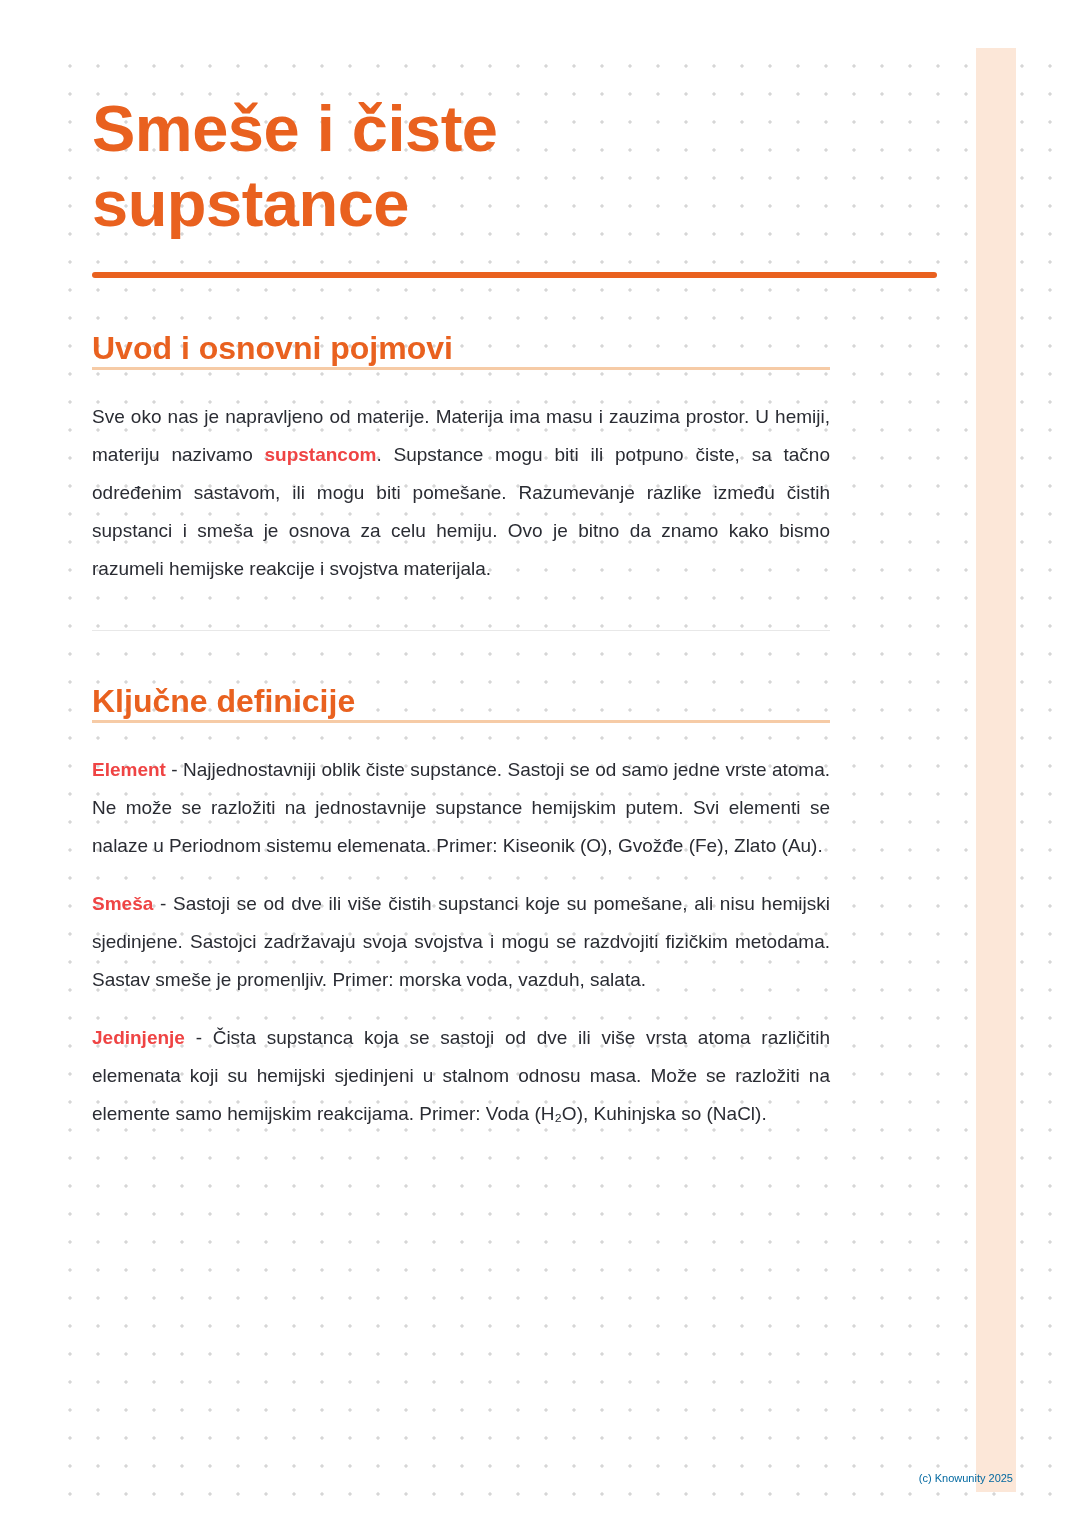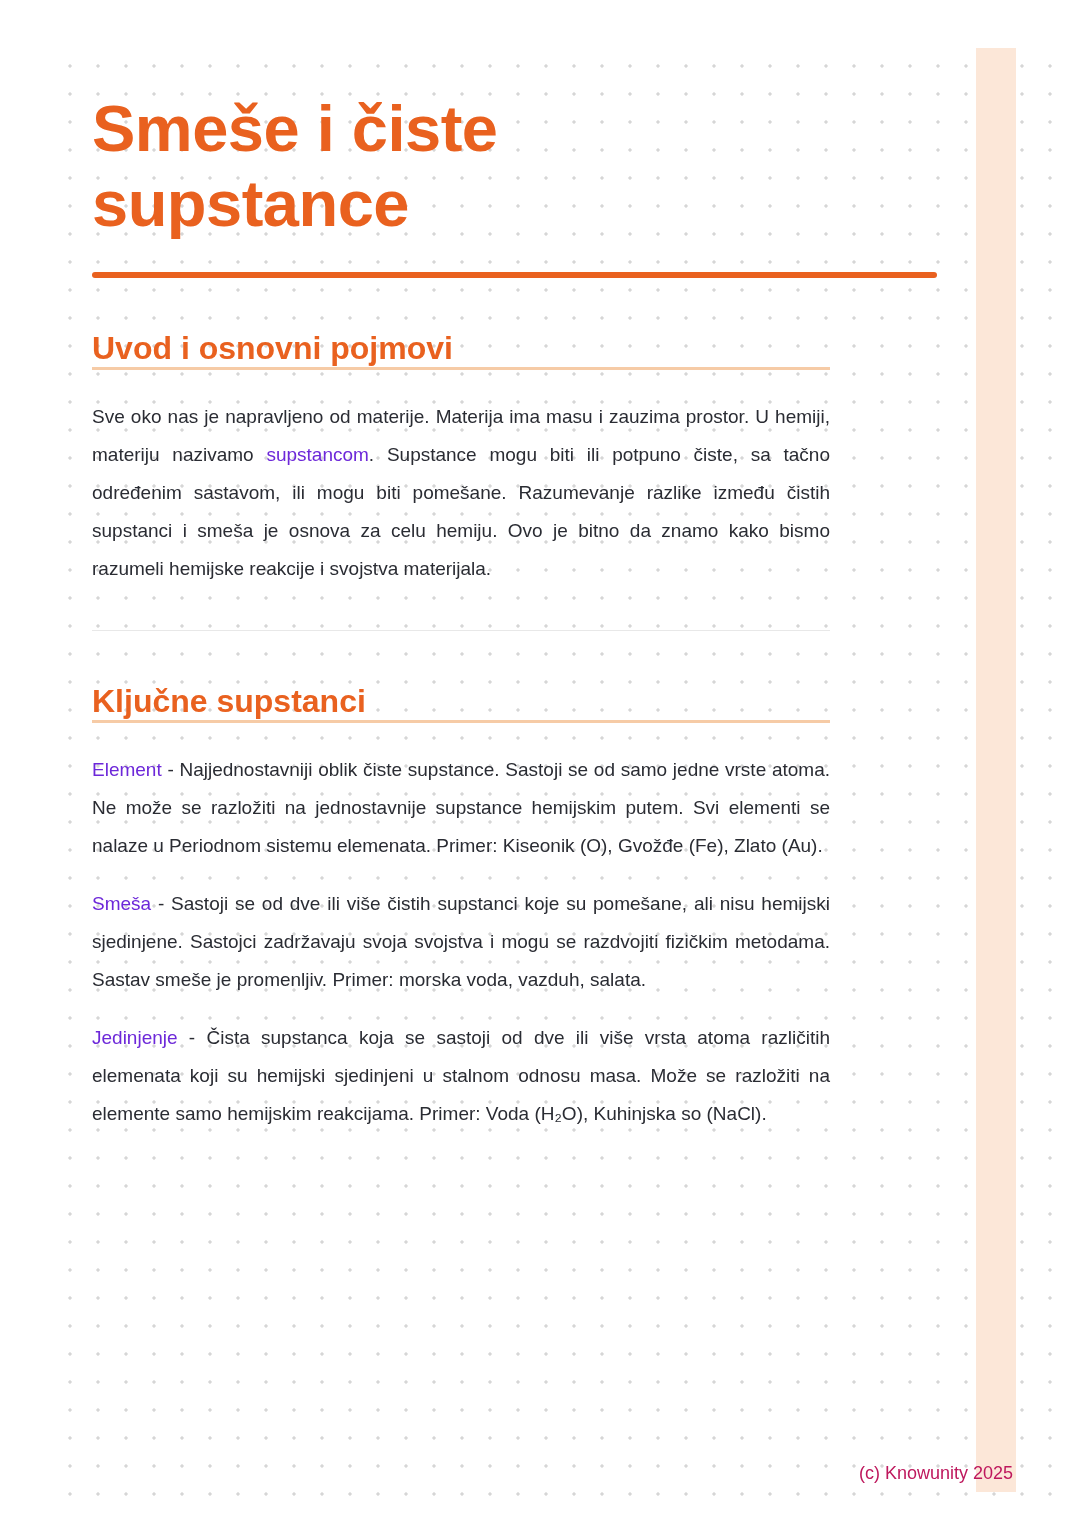--- a/index.html
+++ b/index.html
@@ -64,33 +64,33 @@
     margin-bottom: 28px;
   }
 
   p.body {
     font-size: 19px;
     line-height: 38px;
     color: #2a2c33;
     text-align: justify;
     margin-bottom: 20px;
   }
-  p.body strong { font-weight: 400; color: #6d28d9; }
+  p.body strong { font-weight: 700; color: #ef4444; }
 
   hr.section-divider {
     border: none;
     border-top: 1px solid #e8e8e8;
     margin: 42px 0 52px 0;
   }
 
   .footer {
     position: absolute;
     right: 67px; bottom: 44px;
-    font-size: 18px;
-    color: #be185d;
+    font-size: 11px;
+    color: #0369a1;
     z-index: 3;
   }
 </style>
 </head>
 <body>
 
 <div class="page">
 
   <div class="dots"></div>
   <div class="side-strip"></div>
@@ -99,21 +99,21 @@
 
     <h1 class="title">Smeše i čiste supstance</h1>
     <div class="title-rule"></div>
 
     <h2 class="section-heading">Uvod i osnovni pojmovi</h2>
 
     <p class="body"><span>Sve oko nas je napravljeno od materije. Materija ima masu i zauzima prostor. U hemiji, materiju nazivamo </span><strong>supstancom</strong><span>. Supstance mogu biti ili potpuno čiste, sa tačno određenim sastavom, ili mogu biti pomešane. Razumevanje razlike između čistih supstanci i smeša je osnova za celu hemiju. Ovo je bitno da znamo kako bismo razumeli hemijske reakcije i svojstva materijala.</span></p>
 
     <hr class="section-divider">
 
-    <h2 class="section-heading">Ključne supstanci</h2>
+    <h2 class="section-heading">Ključne definicije</h2>
 
 
     <p class="body"><strong>Element</strong> <span>- Najjednostavniji oblik čiste supstance. Sastoji se od samo jedne vrste atoma. Ne može se razložiti na jednostavnije supstance hemijskim putem. Svi elementi se nalaze u Periodnom sistemu elemenata. Primer: Kiseonik (O), Gvožđe (Fe), Zlato (Au).</span></p>
 
     <p class="body"><strong>Smeša</strong> <span>- Sastoji se od dve ili više čistih supstanci koje su pomešane, ali nisu hemijski sjedinjene. Sastojci zadržavaju svoja svojstva i mogu se razdvojiti fizičkim metodama. Sastav smeše je promenljiv. Primer: morska voda, vazduh, salata.</span></p>
 
     <p class="body"><strong>Jedinjenje</strong> <span>- Čista supstanca koja se sastoji od dve ili više vrsta atoma različitih elemenata koji su hemijski sjedinjeni u stalnom odnosu masa. Može se razložiti na elemente samo hemijskim reakcijama. Primer: Voda (H₂O), Kuhinjska so (NaCl).</span></p>
 
 
 

